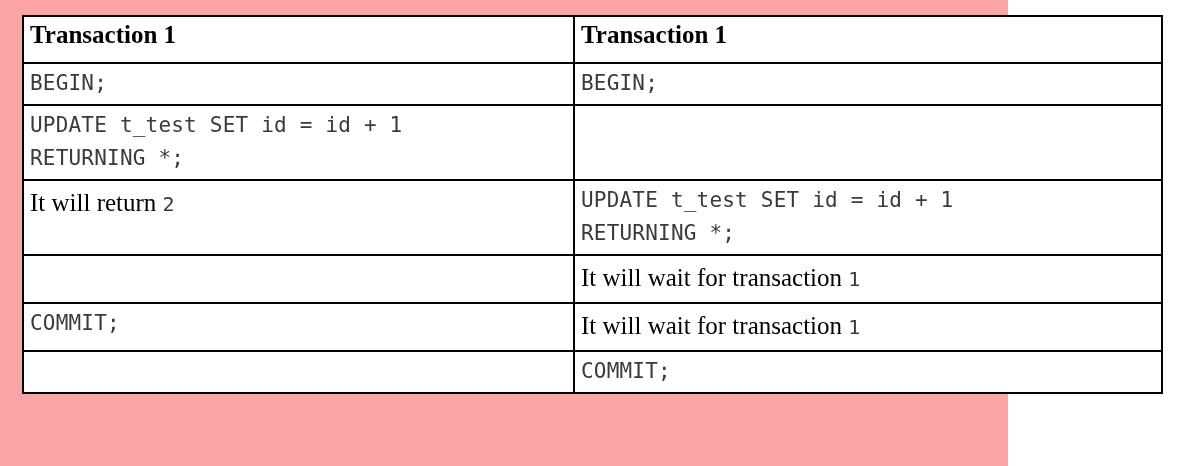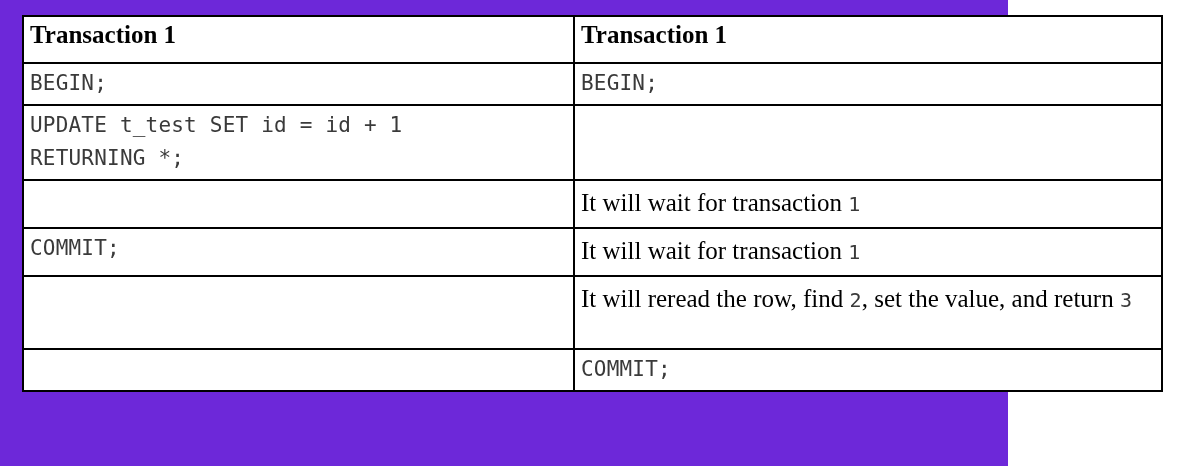--- a/index.html
+++ b/index.html
@@ -12,21 +12,21 @@
     height: 466px;
     overflow: hidden;
     font-family: "Liberation Serif", "DejaVu Serif", serif;
     -webkit-font-smoothing: antialiased;
   }
 
   #page {
     position: relative;
     width: 1008px;
     height: 466px;
-    background: #6d28d9;
+    background: #fca5a5;
   }
 
   
   .tx-table {
     position: absolute;
     left: 22px;
     top: 15px;
     width: 1139px;
     border-collapse: collapse;
     table-layout: fixed;
@@ -113,35 +113,36 @@
         <td class="cell-code">BEGIN;</td>
         <td class="cell-code">BEGIN;</td>
       </tr>
 
       <tr class="r-update">
         <td class="cell-code">UPDATE t_test SET id = id + 1
 RETURNING *;</td>
         <td class="empty-cell">&nbsp;</td>
       </tr>
 
+      <tr class="r-return">
+        <td class="cell-prose"><span>It will return </span><span class="num">2</span></td>
+        <td class="cell-code">UPDATE t_test SET id = id + 1
+RETURNING *;</td>
+      </tr>
 
       <tr class="r-wait1">
         <td class="empty-cell">&nbsp;</td>
         <td class="cell-prose"><span>It will wait for transaction </span><span class="num">1</span></td>
       </tr>
 
       <tr class="r-commit">
         <td class="cell-code">COMMIT;</td>
         <td class="cell-prose"><span>It will wait for transaction </span><span class="num">1</span></td>
       </tr>
 
-      <tr class="r-reread">
-        <td class="empty-cell">&nbsp;</td>
-        <td class="cell-prose"><span>It will reread the row, find </span><span class="num">2</span><span>, set the value, and return </span><span class="num">3</span></td>
-      </tr>
 
       <tr class="r-final">
         <td class="empty-cell">&nbsp;</td>
         <td class="cell-code">COMMIT;</td>
       </tr>
 
     </tbody>
   </table>
 
 </div>

